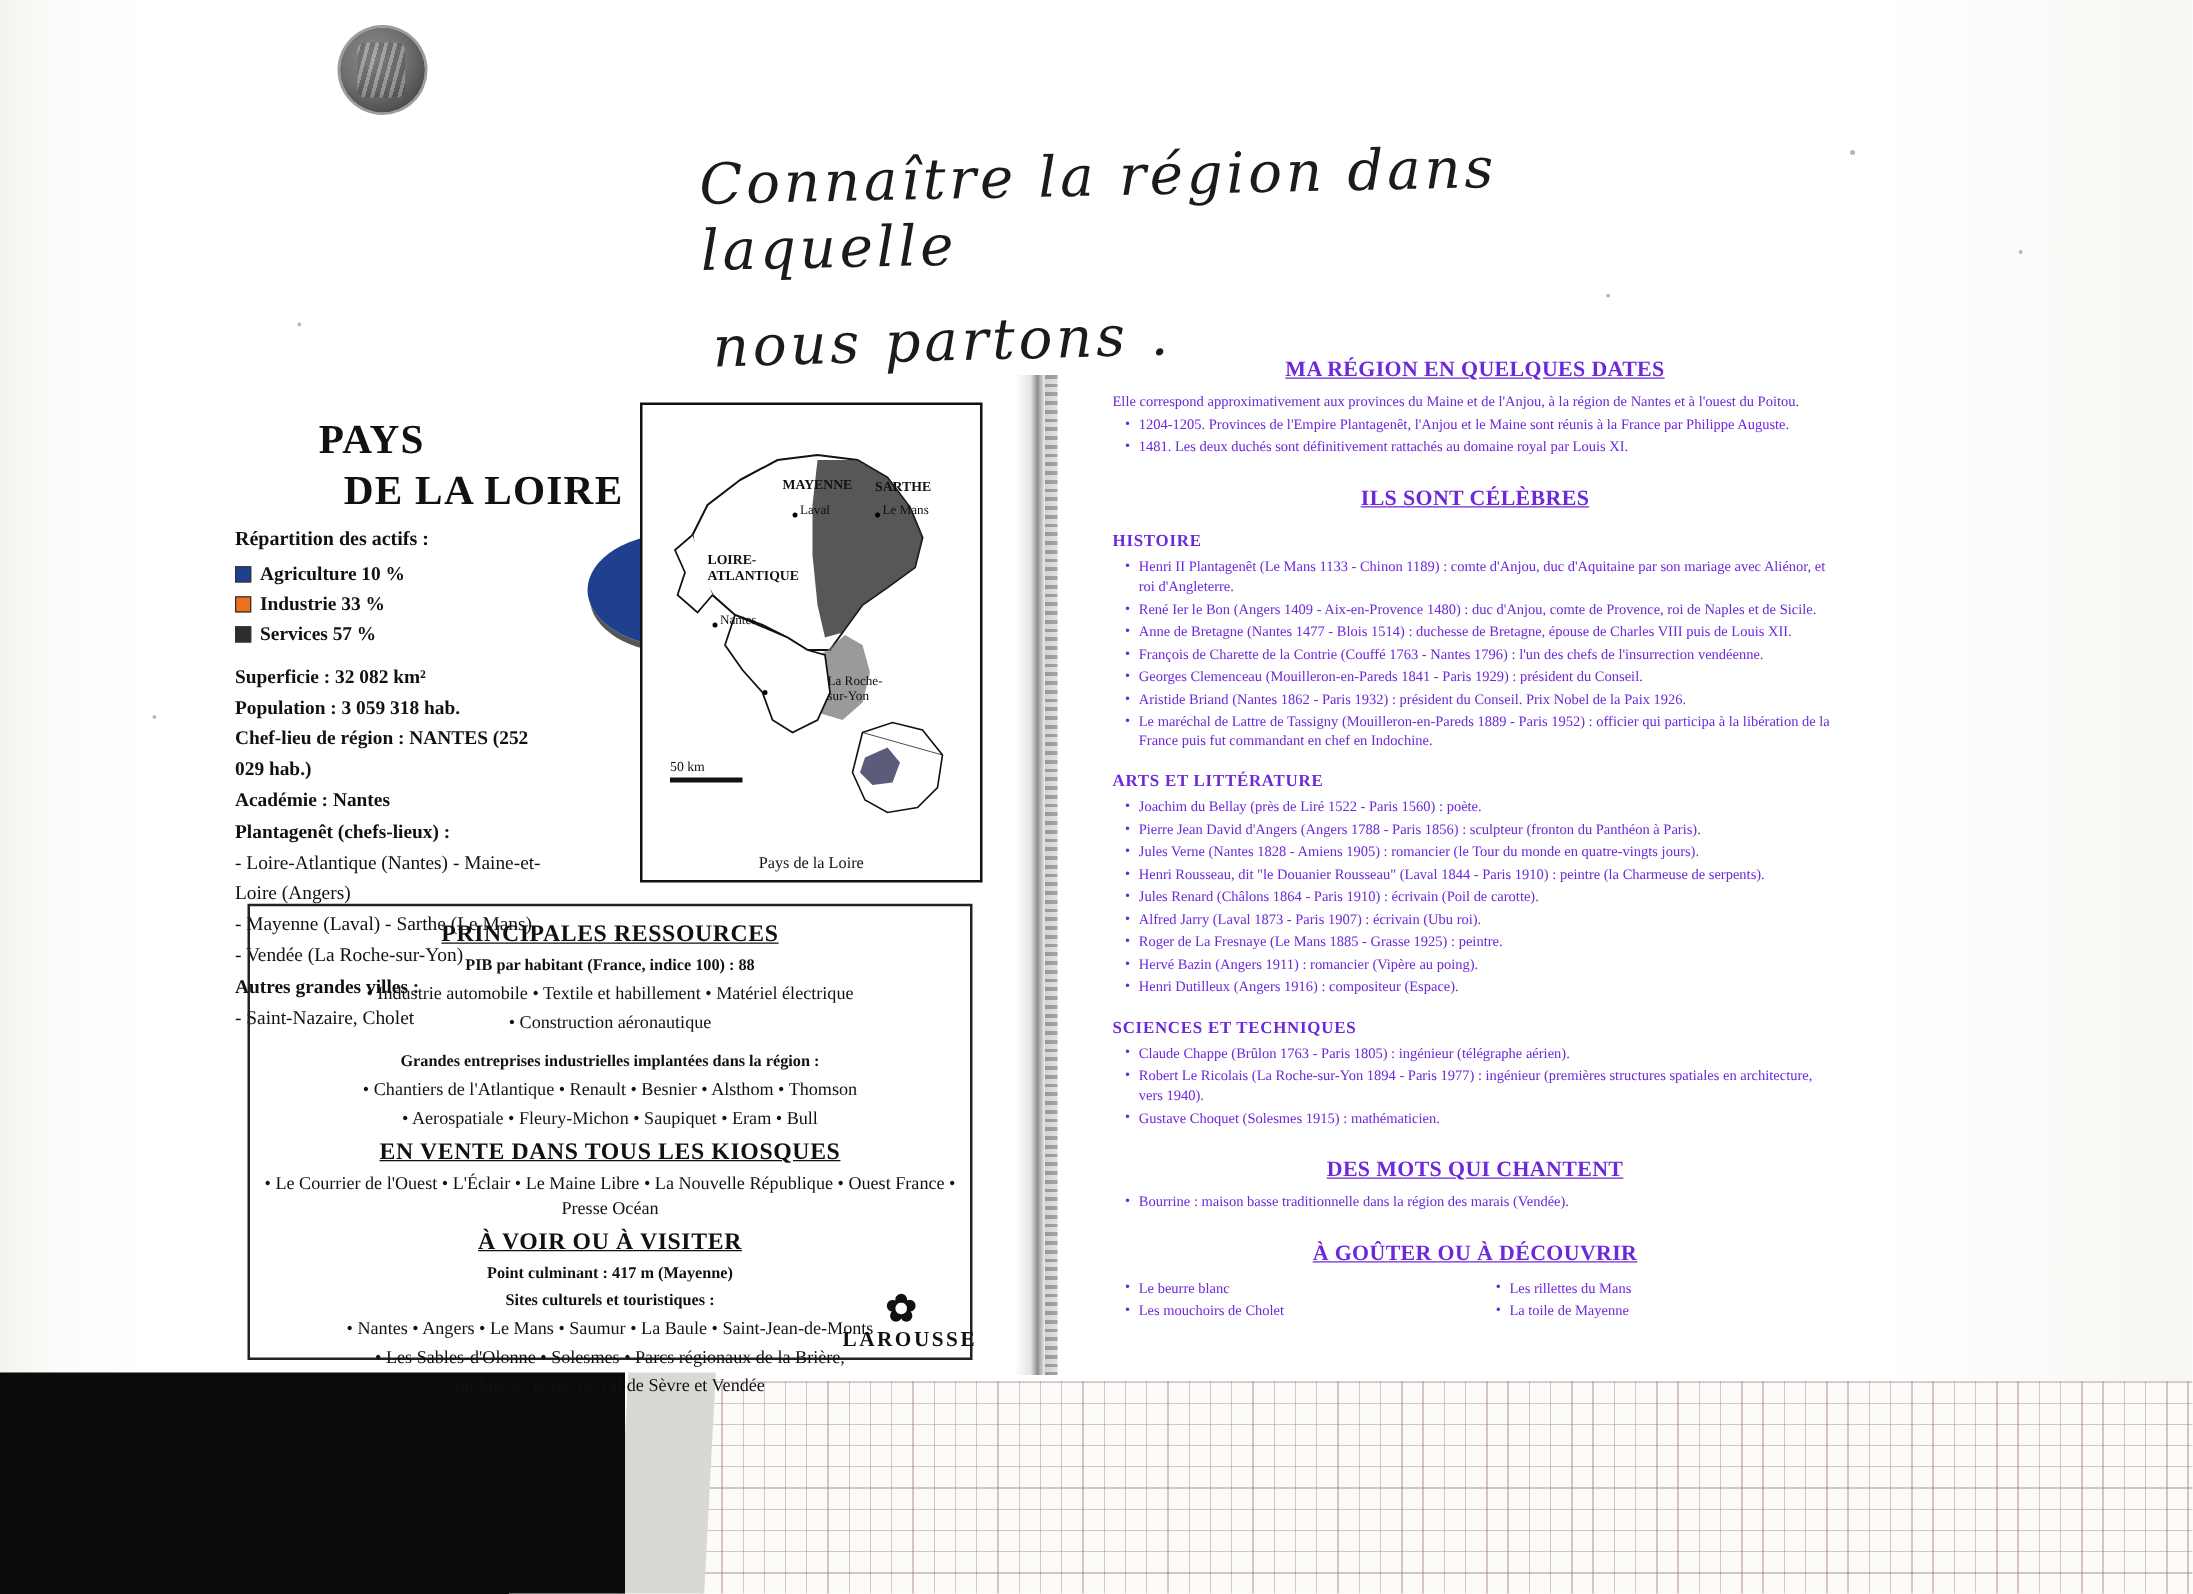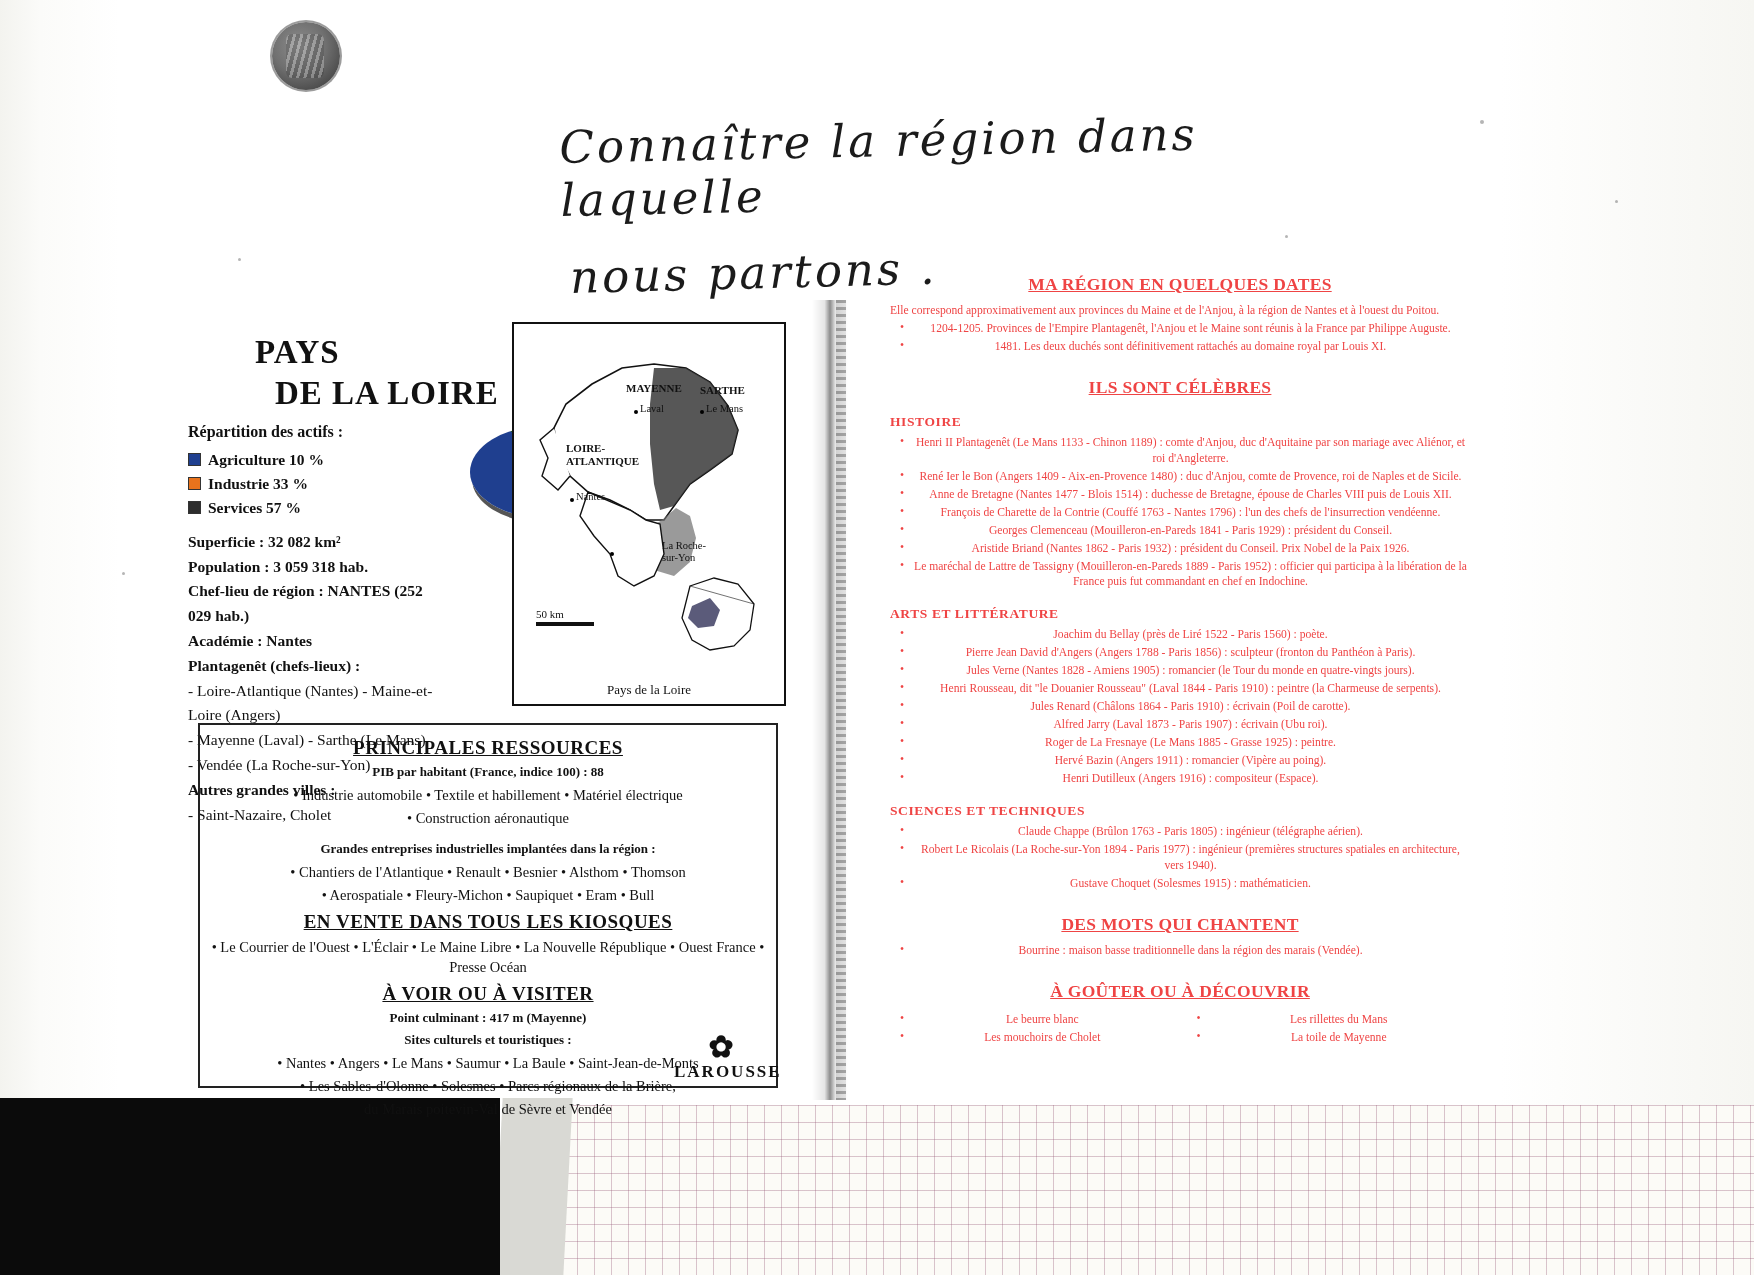--- a/index.html
+++ b/index.html
@@ -123,30 +123,30 @@
     position:absolute;left:0;bottom:6px;width:100%;text-align:center;font-size:13px;
     font-family:"Liberation Serif", serif;
   }
   .mapname{position:absolute;font-size:11px;font-weight:bold;font-family:Liberation Serif, serif;}
   .maptown{position:absolute;font-size:10.5px;font-family:"Liberation Serif", serif;}
   .dot{position:absolute;width:4px;height:4px;background:#000;border-radius:50%;}
   #scale{position:absolute;left:22px;bottom:78px;font-size:11px;font-family:"Liberation Serif", serif;}
   #scale .bar{display:block;width:58px;height:4px;background:#111;margin-top:2px;}
   
   #right{
-    position:absolute;left:890px;top:274px;width:580px;
-    font-family:"Liberation Serif", serif;color:#ef4444;
+    position:absolute;left:890px;top:285px;width:580px;
+    font-family:"Liberation Serif", serif;color:#6d28d9;
   }
   #right h2{
     text-align:center;font-size:17.5px;font-weight:bold;letter-spacing:.3px;
     text-decoration:underline;margin:0 0 8px 0;
   }
   #right h3{font-size:13.5px;font-weight:bold;letter-spacing:.6px;margin:16px 0 5px 0;}
   #right p.intro{font-size:11.6px;line-height:1.35;margin:2px 0;}
-  #right ul{list-style:none;margin:0;padding:0;text-align:center;}
+  #right ul{list-style:none;margin:0;padding:0;}
   #right li{
     font-size:11.6px;line-height:1.38;margin:2px 0 2px 10px;position:relative;padding-left:11px;
   }
   #right li:before{content:"•";position:absolute;left:0;top:-1px;}
   #right .sect{margin-top:14px;}
   #right h2.mid{margin-top:22px;}
   #twocol{display:flex;gap:13px;margin-top:6px;}
   #twocol ul{flex:1;}
   
   .speck{position:absolute;background:#6b6b6b;border-radius:50%;opacity:.5;}

